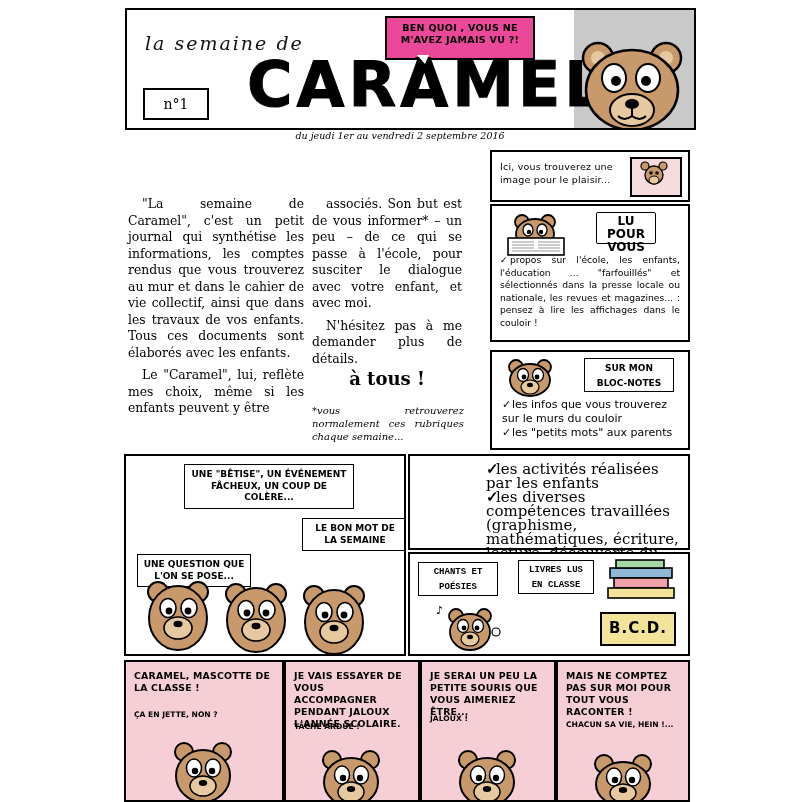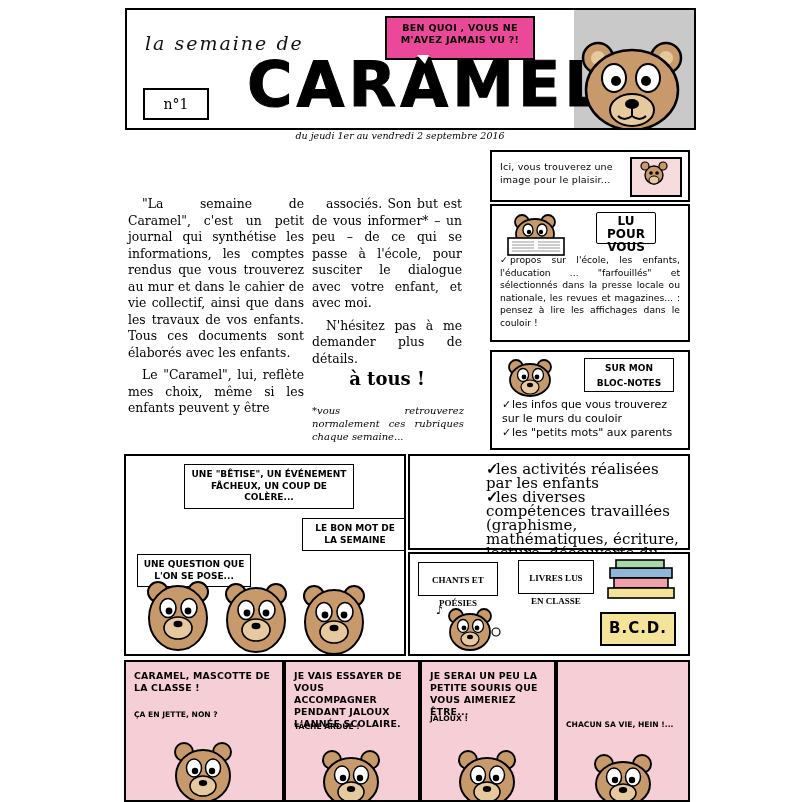--- a/index.html
+++ b/index.html
@@ -60,21 +60,21 @@
 
   
   .r4{left:408px;top:454px;width:278px;height:92px;}
   .r4 .minibox{position:absolute;left:6px;top:5px;width:62px;height:58px;border:1.6px solid #000;}
   .r4 .minibox .lbl{position:absolute;left:2px;top:-2px;width:58px;font-size:7px;text-align:center;font-family:"DejaVu Sans",sans-serif;line-height:8px;font-weight:bold;}
   .r4 .body{position:absolute;left:76px;top:6px;width:196px;font-family:"DejaVu Serif",serif;font-size:15px;line-height:14px;}
 
   .r5{left:408px;top:552px;width:278px;height:100px;}
   .r5 .b1{position:absolute;left:8px;top:8px;width:78px;height:32px;border:1.6px solid #000;}
   .r5 .b2{position:absolute;left:108px;top:6px;width:74px;height:32px;border:1.6px solid #000;}
-  .r5 .b1 p,.r5 .b2 p{margin:8px;padding:4px 2px 0;text-align:center;font-size:9px;line-height:11px;font-weight:bold;font-family:Liberation Serif, serif;}
+  .r5 .b1 p,.r5 .b2 p{margin:0;padding:4px 2px 0;text-align:center;font-size:9px;line-height:11px;font-weight:bold;font-family:Liberation Mono, monospace;}
   .bcd{position:absolute;right:12px;bottom:8px;width:72px;height:30px;border:2px solid #000;background:#f3e49a;}
   .bcd span{display:block;text-align:center;line-height:28px;font-weight:bold;font-size:15px;font-family:"DejaVu Sans",sans-serif;letter-spacing:1px;}
 
   
   .strip{position:absolute;top:660px;height:138px;border:2px solid #000;background:#f6cfd6;overflow:hidden;}
   .s1{left:124px;width:156px;}
   .s2{left:284px;width:132px;}
   .s3{left:420px;width:132px;}
   .s4{left:556px;width:130px;}
   .strip .big{position:absolute;left:8px;top:8px;right:8px;font-family:"DejaVu Sans",sans-serif;font-size:9.4px;line-height:12px;font-weight:bold;letter-spacing:.2px;}
@@ -344,20 +344,21 @@
         <ellipse cx="53" cy="27" rx="7.5" ry="9" fill="#fff" stroke="#000" stroke-width="1.5"></ellipse>
         <circle cx="35" cy="30" r="3.2" fill="#000"></circle>
           <circle cx="52" cy="30" r="3.2" fill="#000"></circle>
         <ellipse cx="43" cy="44" rx="13" ry="10" fill="#e7c9a0" stroke="#000" stroke-width="1.5"></ellipse>
         <ellipse cx="43" cy="41" rx="4.2" ry="3" fill="#000"></ellipse>
       </svg>
     </div>
   </div>
 
   <div class="strip s4">
+    <div class="big">MAIS NE COMPTEZ PAS SUR MOI POUR TOUT VOUS RACONTER !</div>
     <div class="small" style="top:58px">CHACUN SA VIE, HEIN !...</div>
     <div class="bear" style="position:absolute;left:22px;bottom:0;">
       <svg viewBox="0 0 88 48" width="88" height="48">
         <circle cx="24" cy="12" r="9" fill="#c89a6b" stroke="#000" stroke-width="2"></circle>
         <circle cx="62" cy="12" r="9" fill="#c89a6b" stroke="#000" stroke-width="2"></circle>
         <ellipse cx="43" cy="32" rx="27" ry="22" fill="#c89a6b" stroke="#000" stroke-width="2"></ellipse>
         <ellipse cx="34" cy="25" rx="7.5" ry="9" fill="#fff" stroke="#000" stroke-width="1.5"></ellipse>
         <ellipse cx="53" cy="25" rx="7.5" ry="9" fill="#fff" stroke="#000" stroke-width="1.5"></ellipse>
         <circle cx="35" cy="28" r="3.2" fill="#000"></circle>
           <circle cx="52" cy="28" r="3.2" fill="#000"></circle>

